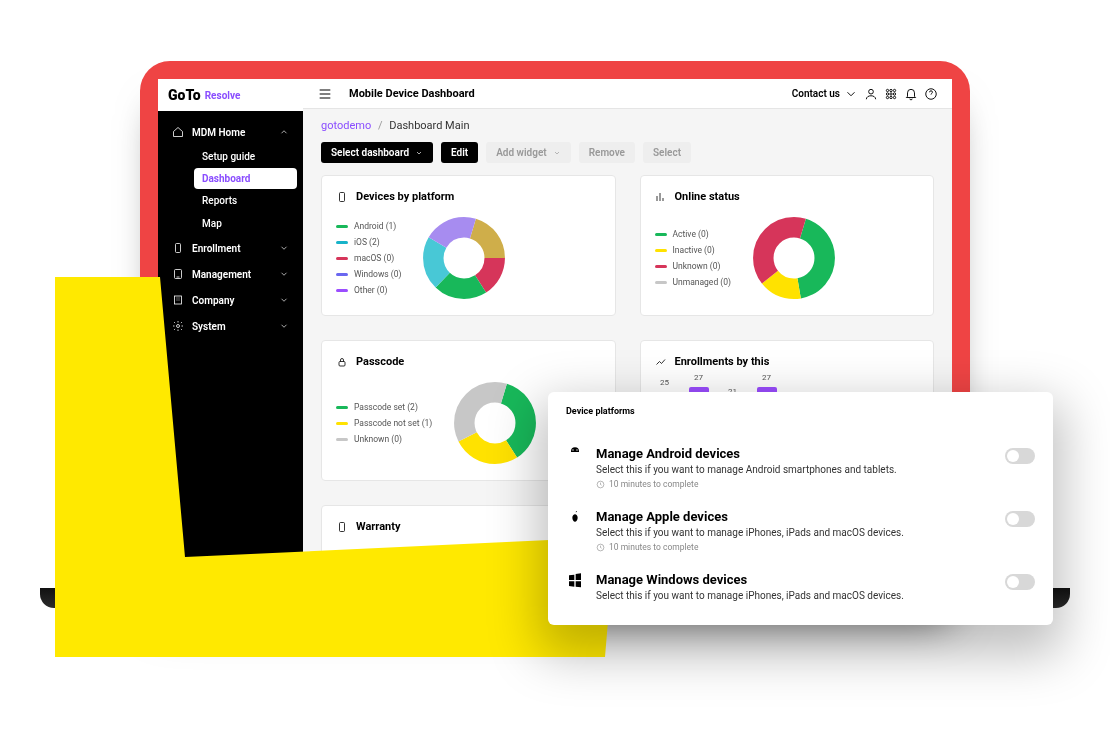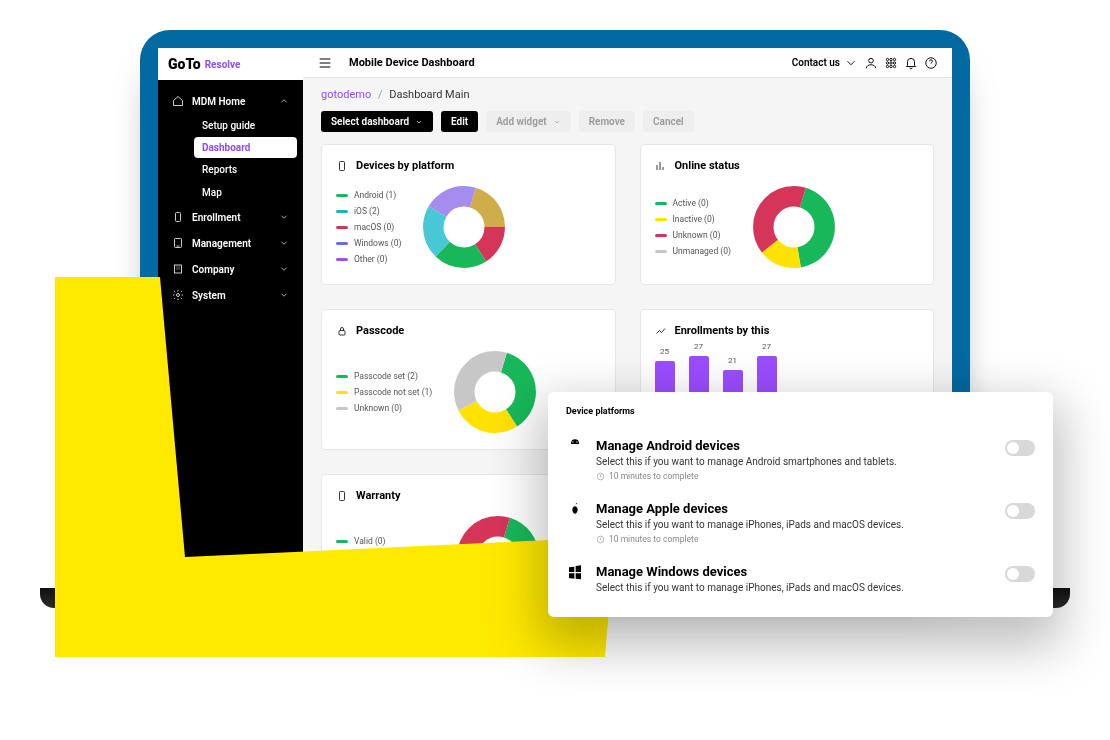--- a/index.html
+++ b/index.html
@@ -1,19 +1,19 @@
 <!DOCTYPE html>
 <html><head>
 <meta charset="utf-8">
 <style>
   * { box-sizing:border-box; margin:0; padding:0; font-family:-apple-system,BlinkMacSystemFont,"Segoe UI",Roboto,Arial,sans-serif; }
   body { width:1110px; height:740px; background:#fff; position:relative; overflow:hidden; }
 
   
-  .laptop { position:absolute; left:140px; top:30px; width:830px; height:550px; background:#0369a1; border-radius:30px; padding:18px 18px 0 18px; box-shadow:0 30px 40px -20px rgba(0,0,0,.6); }
+  .laptop { position:absolute; left:140px; top:61px; width:830px; height:550px; background:#ef4444; border-radius:30px; padding:18px 18px 0 18px; box-shadow:0 30px 40px -20px rgba(0,0,0,.6); }
   .laptop-base { position:absolute; left:40px; top:588px; width:1030px; height:20px; background:linear-gradient(#111,#2b2b2b); border-radius:0 0 14px 14px; box-shadow:0 30px 40px -10px rgba(0,0,0,.45); }
 
   .screen { width:100%; height:528px; background:#f5f5f5; display:flex; overflow:hidden; }
 
   
   .sidebar { width:145px; background:#000; color:#fff; font-size:10px; }
   .logo { display:flex; align-items:center; gap:4px; padding:8px 10px; background:#fff; }
   .logo-goto { font-weight:900; font-size:14px; color:#000; position:relative; }
   .logo-goto::after { content:""; position:absolute; left:-2px; right:-2px; bottom:-1px; height:4px; background:#ffe900; z-index:-1; }
   .logo-resolve { font-size:10px; font-weight:700; color:#8a4dff; }
@@ -53,21 +53,21 @@
   .legend { font-size:8.5px; color:#555; display:flex; flex-direction:column; gap:6px; }
   .legend-row { display:flex; align-items:center; gap:6px; white-space:nowrap;}
   .swatch { width:12px; height:3px; border-radius:2px; }
 
   .bars { display:flex; align-items:flex-end; gap:14px; height:70px; }
   .bar { width:20px; background:#9b4dff; border-radius:2px; position:relative; }
   .bar span { position:absolute; top:-14px; left:50%; transform:translateX(-50%); font-size:8px; color:#555;}
 
   
   .popup { position:absolute; left:548px; top:392px; width:505px; background:#fff; border-radius:6px; box-shadow:0 20px 50px 10px rgba(0,0,0,.25); padding:14px 18px 10px; z-index:50; }
-  .popup h4 { font-size:9px; font-weight:700; margin-bottom:12px; }
+  .popup h4 { font-size:9px; font-weight:700; margin-bottom:20px; }
   .p-row { display:flex; gap:12px; padding:10px 0; }
   .p-icon { width:18px; flex:0 0 18px; display:flex; justify-content:center; }
   .p-icon svg { width:16px; height:16px; fill:#000; }
   .p-body { flex:1; }
   .p-title { font-size:13px; font-weight:700; margin-bottom:3px; }
   .p-desc { font-size:10px; color:#333; margin-bottom:4px; }
   .p-time { font-size:8.5px; color:#888; display:flex; align-items:center; gap:4px;}
   .p-time svg { width:9px;height:9px; stroke:#888; stroke-width:1.6; fill:none; }
   .toggle { width:30px; height:16px; background:#d8d8d8; border-radius:16px; position:relative; flex:0 0 30px; align-self:flex-start; margin-top:2px;}
   .toggle::after{ content:""; position:absolute; width:12px;height:12px; background:#fff; border-radius:50%; top:2px; left:2px; }
@@ -210,21 +210,21 @@
         <button class="btn btn-grey">
             <span>Add widget</span>
             <svg class="chev-sm" viewBox="0 0 24 24">
               <path d="M6 9l6 6 6-6"></path>
             </svg>
           </button>
         <button class="btn btn-grey">
             <span>Remove</span>
           </button>
         <button class="btn btn-grey">
-            <span>Cancel</span>
+            <span>Select</span>
           </button>
       </div>
 
       <div class="grid">
 
         <div class="card">
           <div class="card-head">
               <svg viewBox="0 0 24 24">
                 <rect x="7" y="3" width="10" height="18" rx="2"></rect>
               </svg>

